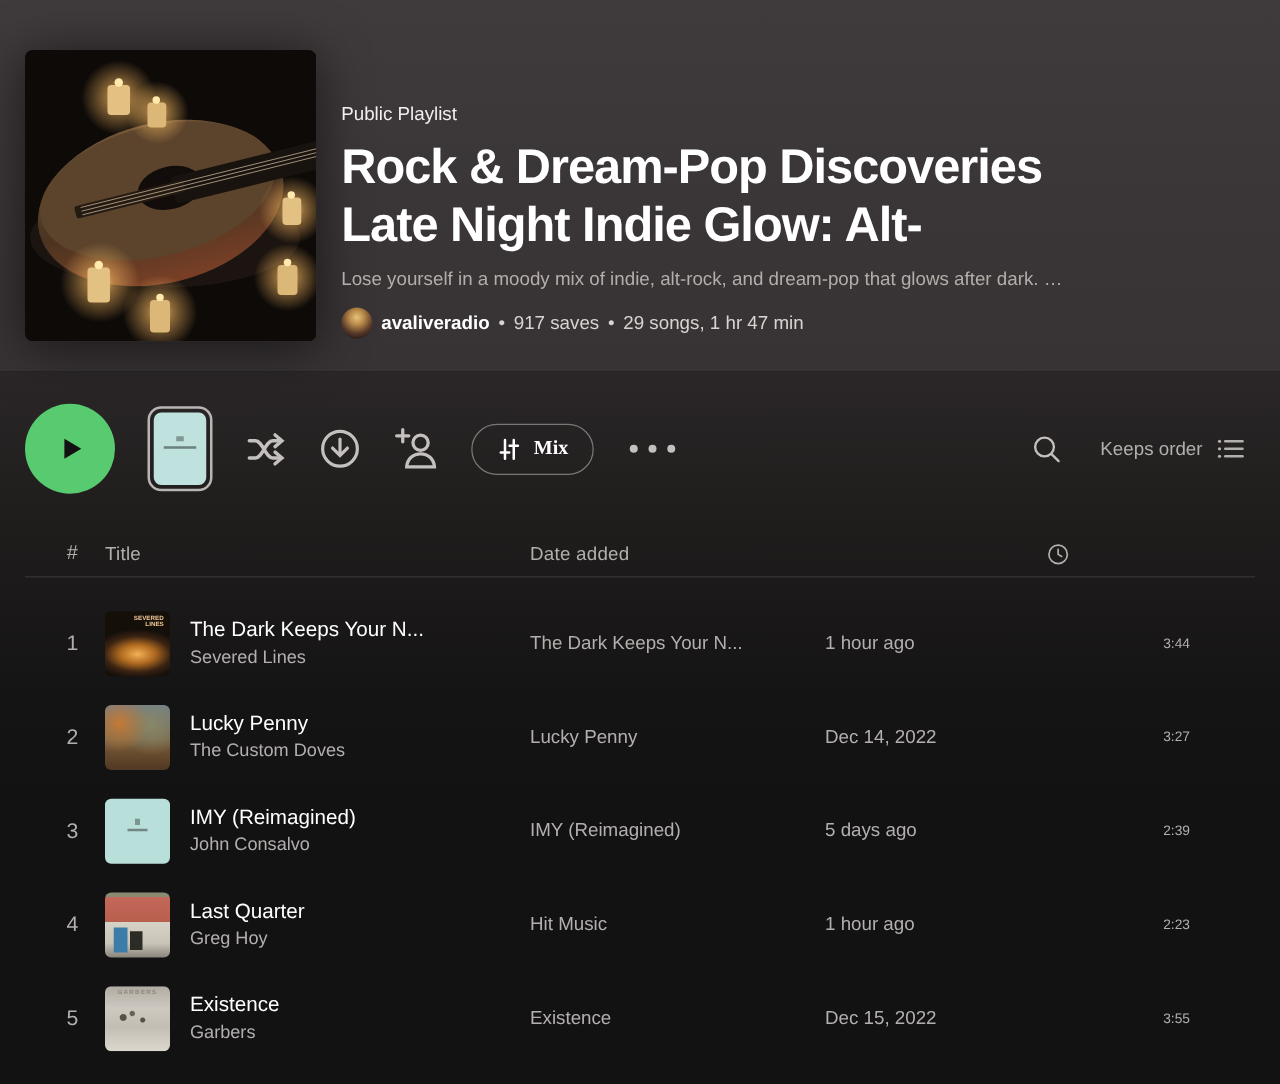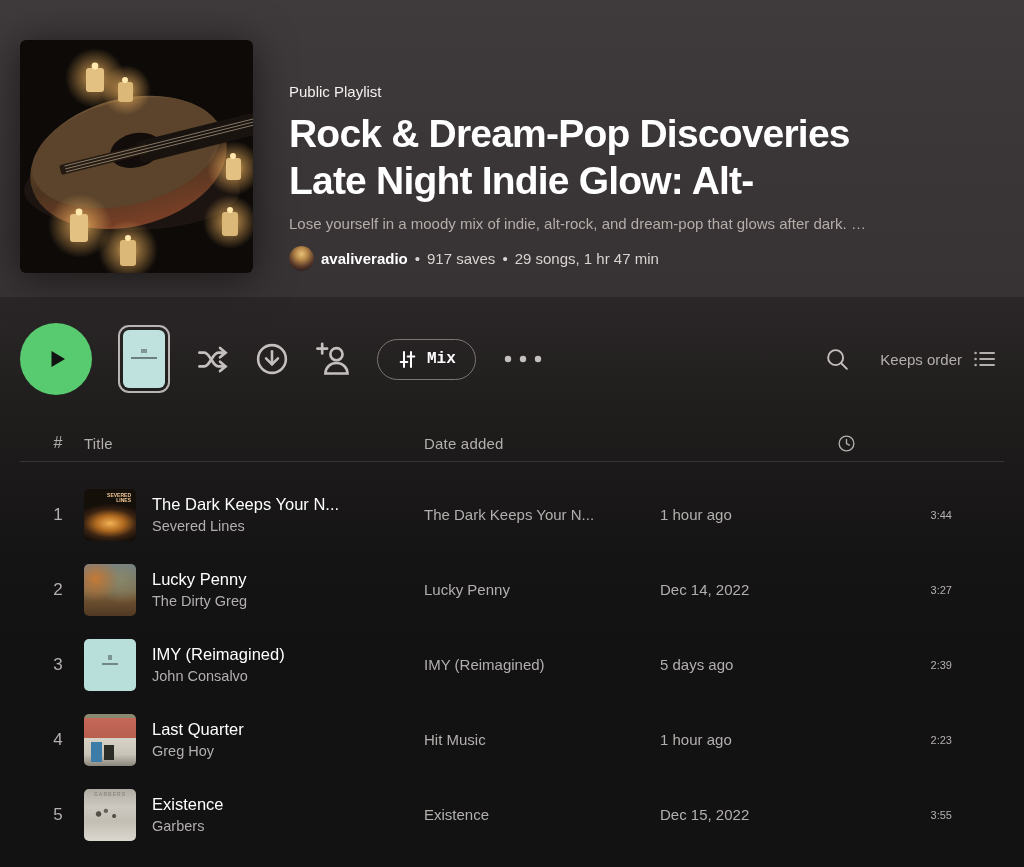--- a/index.html
+++ b/index.html
@@ -8,21 +8,21 @@
     background:#121212;
     font-family:"Liberation Sans",sans-serif;
     -webkit-font-smoothing:antialiased;
     color:#fff;
   }
   
   .playlist-header{
     box-sizing:border-box;height:297px;
     padding:40px 28px 24px 20px;
     background:linear-gradient(180deg,#3f3a3b 0%,#3a3536 55%,#373233 100%);
-    display:flex;align-items:flex-end;gap:36px;
+    display:flex;align-items:flex-end;gap:20px;
   }
   .cover-wrap{flex:0 0 233px;width:233px;height:233px;border-radius:6px;overflow:hidden;
     box-shadow:0 4px 40px rgba(0,0,0,.55);}
   .header-info{flex:1;min-width:0;padding-bottom:2px;}
   .type-label{font-size:15px;color:#f2efee;margin-bottom:10px;}
   .playlist-title{font-size:39px;font-weight:800;line-height:1.22;letter-spacing:-.8px;color:#fff;margin:0 0 10px 0;}
   .playlist-title span{display:block;}
   .playlist-desc{font-size:15px;color:#b5adaa;margin-bottom:14px;}
   .owner-row{display:flex;align-items:center;gap:7px;font-size:15px;color:#d9d4d2;}
   .avatar{width:25px;height:25px;border-radius:50%;
@@ -37,21 +37,21 @@
   .play-button{width:72px;height:72px;border-radius:50%;background:#58ca70;border:none;
     display:flex;align-items:center;justify-content:center;cursor:pointer;padding:0;}
   .device-thumb{width:42px;height:58px;border:2.5px solid #b9b5b4;border-radius:11px;background:transparent;
     padding:3px;display:flex;cursor:pointer;}
   .device-thumb .screen{flex:1;border-radius:6px;background:#bfe2de;position:relative;}
   .device-thumb .screen::before{content:"";position:absolute;left:20%;right:20%;top:46%;height:2px;background:#3f4c4b;opacity:.65;}
   .device-thumb .screen::after{content:"";position:absolute;left:42%;right:42%;top:32%;height:4px;background:#3f4c4b;opacity:.5;}
   .icon-btn{background:none;border:none;padding:0;color:#c4c0bf;cursor:pointer;display:flex;align-items:center;}
   .mix-button{display:flex;align-items:center;gap:9px;height:41px;padding:0 19px;border-radius:21px;
     border:1px solid #7b7776;background:transparent;color:#fff;font-size:16px;font-weight:700;cursor:pointer;
-    font-family:Liberation Mono, monospace;}
+    font-family:Liberation Serif, serif;}
   .controls-spacer{flex:1;}
   .sort-control{display:flex;align-items:center;gap:10px;color:#b3afae;font-size:15px;cursor:pointer;margin-left:4px;}
   
   .track-table{margin-top:30px;}
   .table-grid{display:grid;grid-template-columns:52px 340px 236px 196px 1fr;align-items:center;
     box-sizing:border-box;padding:0 72px 0 32px;}
   .table-head{height:36px;color:#b3afae;font-size:15px;letter-spacing:.2px;}
   .th-num{text-align:center;font-size:16px;}
   .th-dur{display:flex;justify-content:flex-end;color:#b3afae;}
   .table-divider{height:1px;background:rgba(255,255,255,.12);margin:0 20px;}
@@ -270,21 +270,21 @@
   </div>
 
   <div class="table-grid track-row">
     <div class="col-num">2</div>
     <div class="col-title">
       <div class="thumb cover-2">
         
       </div>
       <div class="track-text">
         <div class="t-name">Lucky Penny</div>
-        <div class="t-artist">The Dirty Greg</div>
+        <div class="t-artist">The Custom Doves</div>
       </div>
     </div>
     <div class="col-album">Lucky Penny</div>
     <div class="col-date">Dec 14, 2022</div>
     <div class="col-dur">3:27</div>
   </div>
 
   <div class="table-grid track-row">
     <div class="col-num">3</div>
     <div class="col-title">

